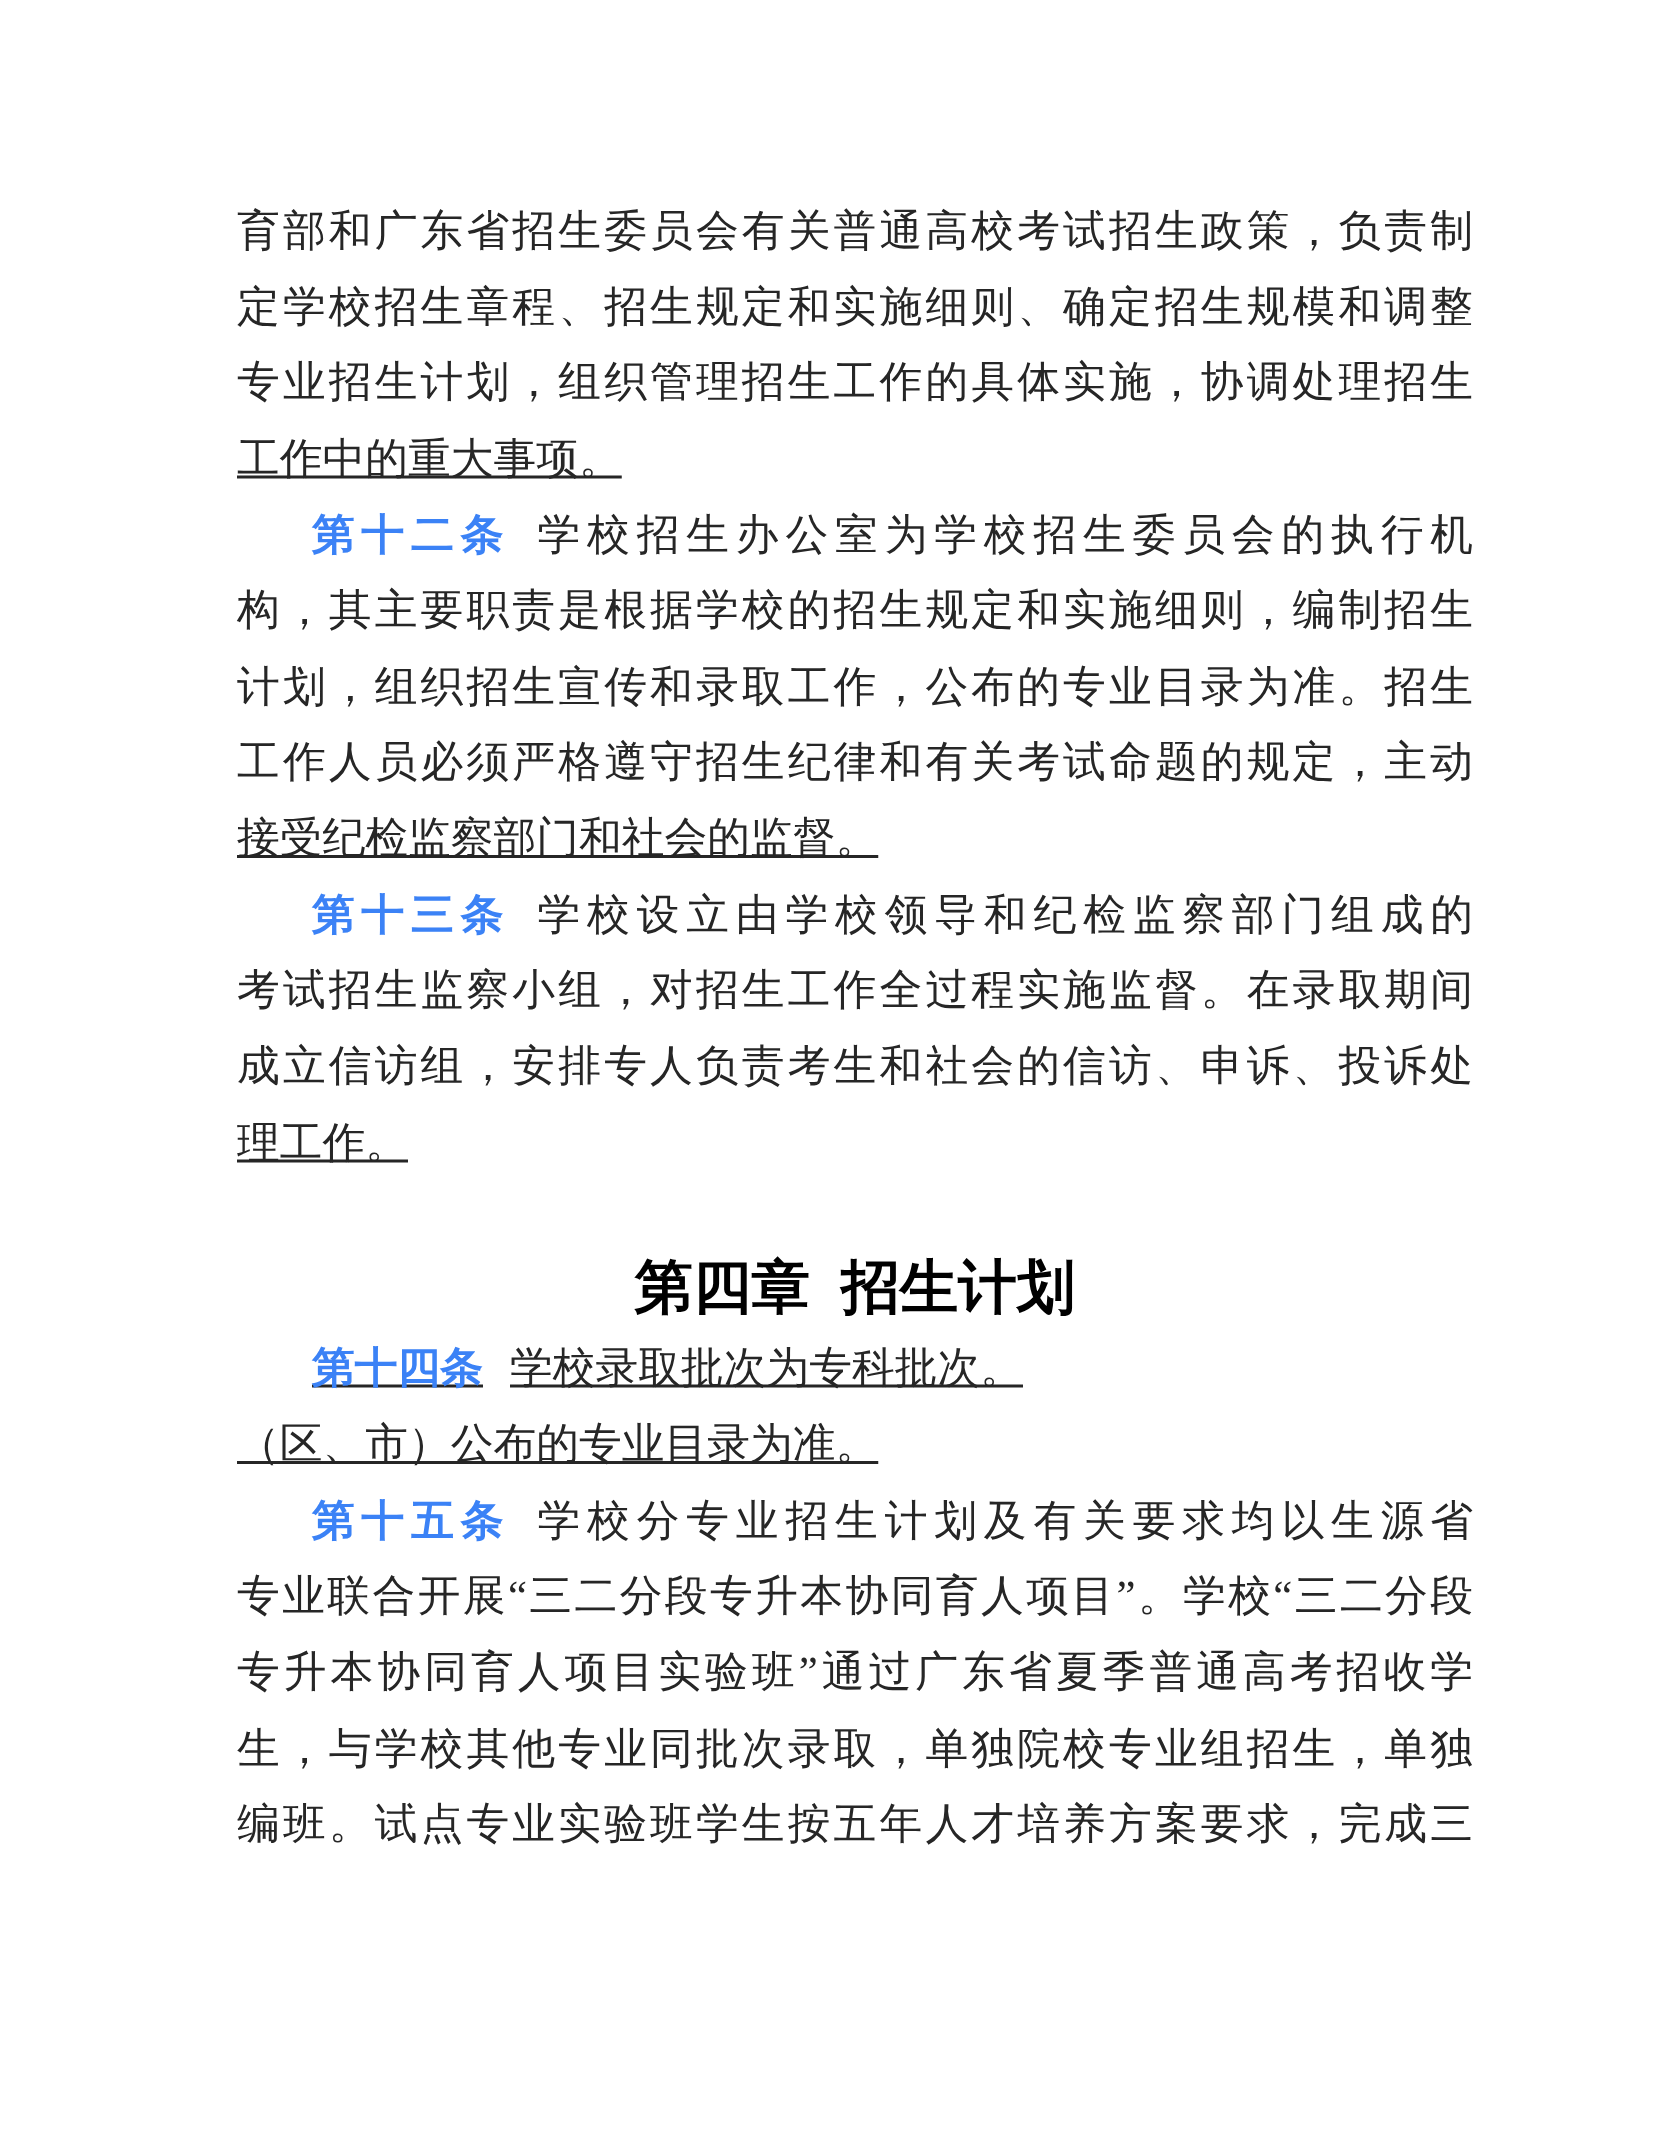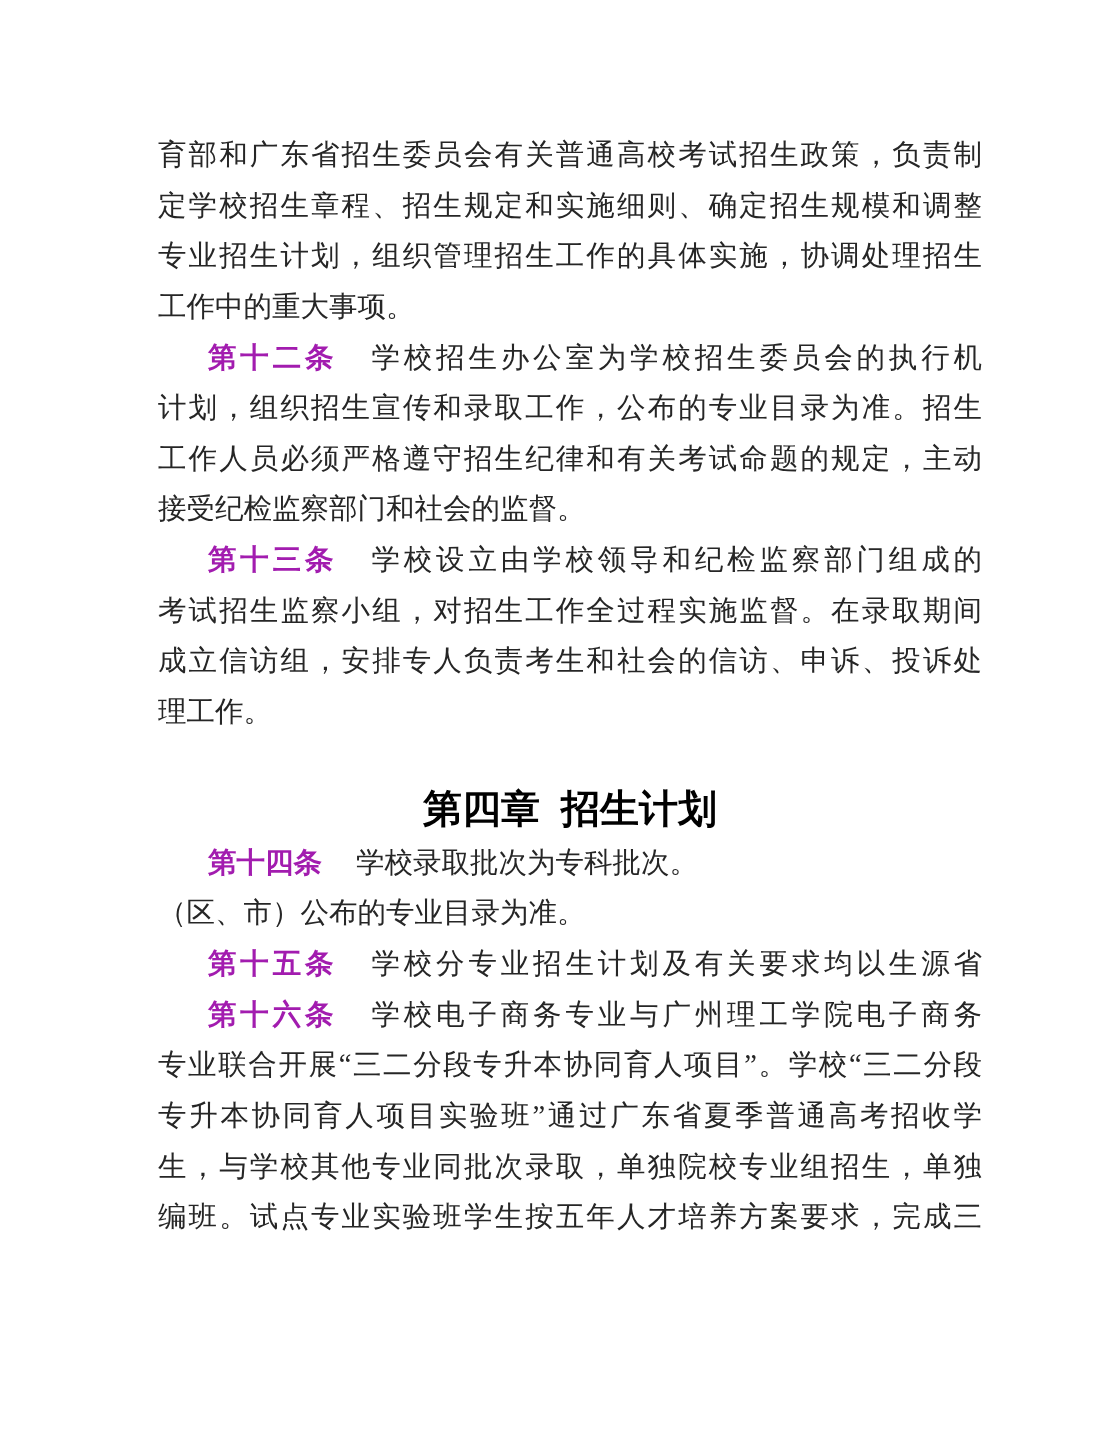--- a/index.html
+++ b/index.html
@@ -30,29 +30,30 @@
   }
   
   .j {
     text-align: justify;
     text-align-last: justify;
     text-justify: inter-character;
   }
   .l {
     text-align: right;
     text-align-last: left;
+    text-decoration: underline;
   }
   
   .ind {
     text-indent: 50px;
   }
   .term {
     font-weight: 700;
-    color: #a21caf;
-    margin-right: 34px;
+    color: #3b82f6;
+    margin-right: 18px;
   }
   .chapter {
     margin-top: 42px;
     height: 58px;
     line-height: 58px;
     text-align: center;
     font-family: "Liberation Sans", sans-serif;
     font-weight: 700;
     font-size: 39px;
     color: #000000;
@@ -63,35 +64,35 @@
 <body>
 
 <div class="page">
 
   <div class="line j">育部和广东省招生委员会有关普通高校考试招生政策，负责制</div>
   <div class="line j">定学校招生章程、招生规定和实施细则、确定招生规模和调整</div>
   <div class="line j">专业招生计划，组织管理招生工作的具体实施，协调处理招生</div>
   <div class="line l">工作中的重大事项。</div>
 
   <div class="line j ind"><b class="term">第十二条</b><span>学校招生办公室为学校招生委员会的执行机</span></div>
+  <div class="line j">构，其主要职责是根据学校的招生规定和实施细则，编制招生</div>
   <div class="line j">计划，组织招生宣传和录取工作，公布的专业目录为准。招生</div>
   <div class="line j">工作人员必须严格遵守招生纪律和有关考试命题的规定，主动</div>
   <div class="line l">接受纪检监察部门和社会的监督。</div>
 
   <div class="line j ind"><b class="term">第十三条</b><span>学校设立由学校领导和纪检监察部门组成的</span></div>
   <div class="line j">考试招生监察小组，对招生工作全过程实施监督。在录取期间</div>
   <div class="line j">成立信访组，安排专人负责考生和社会的信访、申诉、投诉处</div>
   <div class="line l">理工作。</div>
 
   <div class="chapter">第四章 招生计划</div>
 
   <div class="line l ind"><b class="term">第十四条</b><span>学校录取批次为专科批次。</span></div>
 
   <div class="line l">（区、市）公布的专业目录为准。</div>
   <div class="line j ind"><b class="term">第十五条</b><span>学校分专业招生计划及有关要求均以生源省</span></div>
 
-  <div class="line j ind"><b class="term">第十六条</b><span>学校电子商务专业与广州理工学院电子商务</span></div>
   <div class="line j">专业联合开展“三二分段专升本协同育人项目”。学校“三二分段</div>
   <div class="line j">专升本协同育人项目实验班”通过广东省夏季普通高考招收学</div>
   <div class="line j">生，与学校其他专业同批次录取，单独院校专业组招生，单独</div>
   <div class="line j">编班。试点专业实验班学生按五年人才培养方案要求，完成三</div>
 
 </div>
 
 </body></html>

